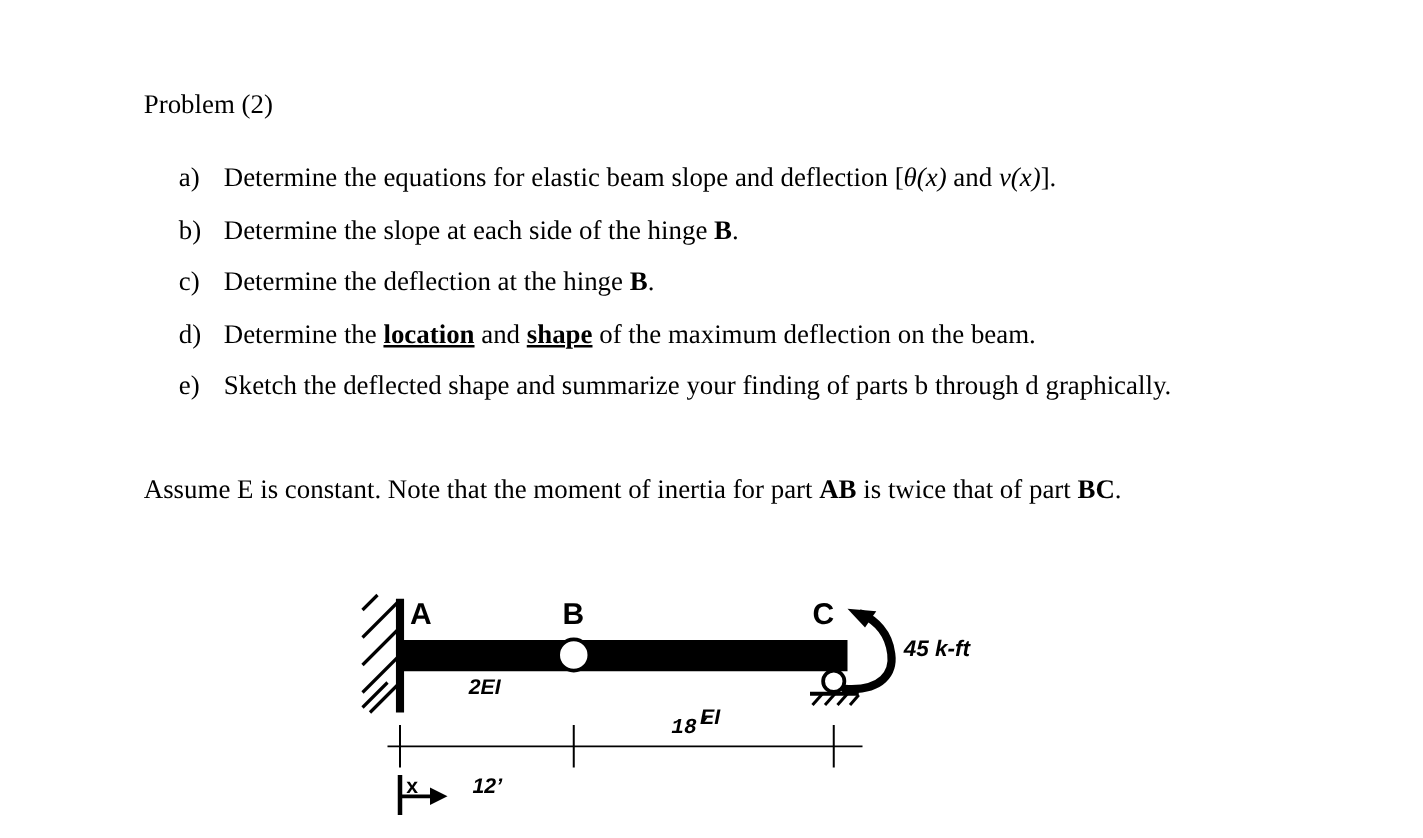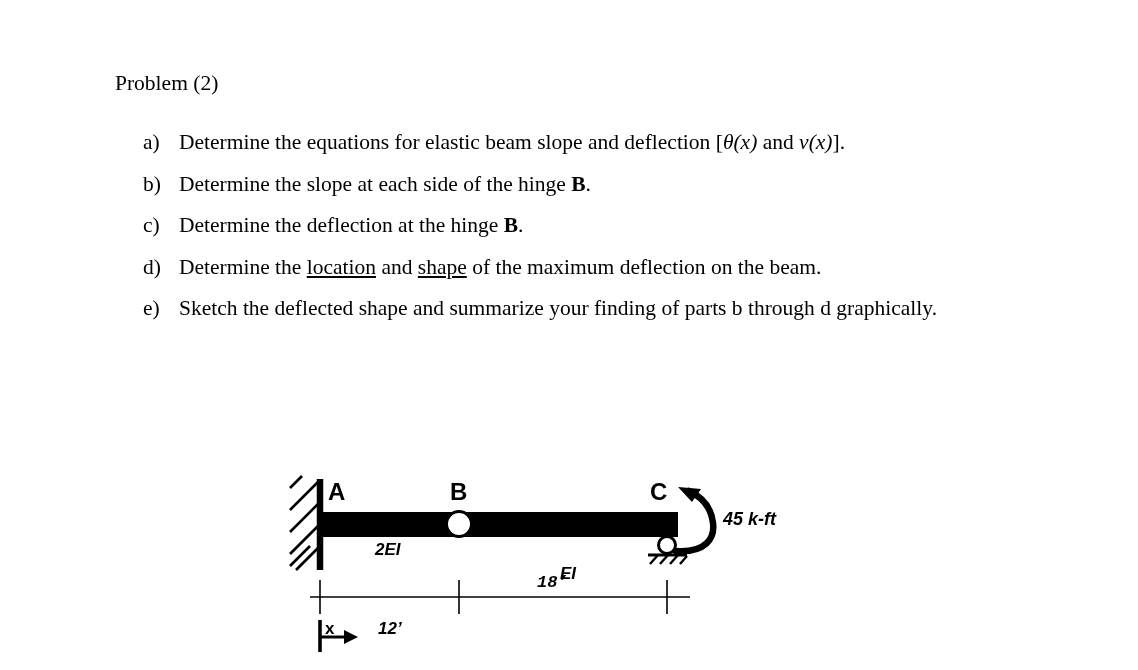--- a/index.html
+++ b/index.html
@@ -25,21 +25,21 @@
   #li-a{left:143px;top:132px;}
   #li-b{left:143px;top:174px;}
   #li-c{left:143px;top:215px;}
   #li-d{left:143px;top:257px;}
   #li-e{left:143px;top:298px;}
 
   #assume{left:115px;top:381px;}
 
   .mathi{font-style:italic;}
   .bold{font-weight:bold;}
-  .ul{text-decoration:underline;}
+  .ul{text-decoration:underline;font-weight:bold;}
 
   
   #figure{position:absolute;left:0;top:0;width:1138px;height:670px;}
   .flabel{
     position:absolute;
     font-family:"Liberation Sans","DejaVu Sans",sans-serif;
     font-weight:bold;
     color:#000;
     white-space:nowrap;
   }
@@ -74,20 +74,21 @@
   <div class="li" id="li-d">
     <span class="mk">d)</span>
     <span class="bd"><span>Determine the </span><span class="ul">location</span><span> and </span><span class="ul">shape</span><span> of the maximum deflection on the beam.</span></span>
   </div>
 
   <div class="li" id="li-e">
     <span class="mk">e)</span>
     <span class="bd">Sketch the deflected shape and summarize your finding of parts b through d graphically.</span>
   </div>
 
+  <div class="txt" id="assume"><span>Assume E is constant. Note that the moment of inertia for part </span><span class="bold">AB</span><span> is twice that of part </span><span class="bold">BC</span><span>.</span></div>
 
   <svg id="figure" viewBox="0 0 1138 670">
 
     <g stroke="#000" stroke-width="2.6" fill="none">
       <line x1="290" y1="510" x2="318" y2="482"></line>
       <line x1="290" y1="532" x2="318" y2="504"></line>
       <line x1="290" y1="554" x2="318" y2="526"></line>
       <line x1="290" y1="566" x2="310" y2="546"></line>
       <line x1="296" y1="570" x2="318" y2="548"></line>
       <line x1="290" y1="488" x2="302" y2="476"></line>

